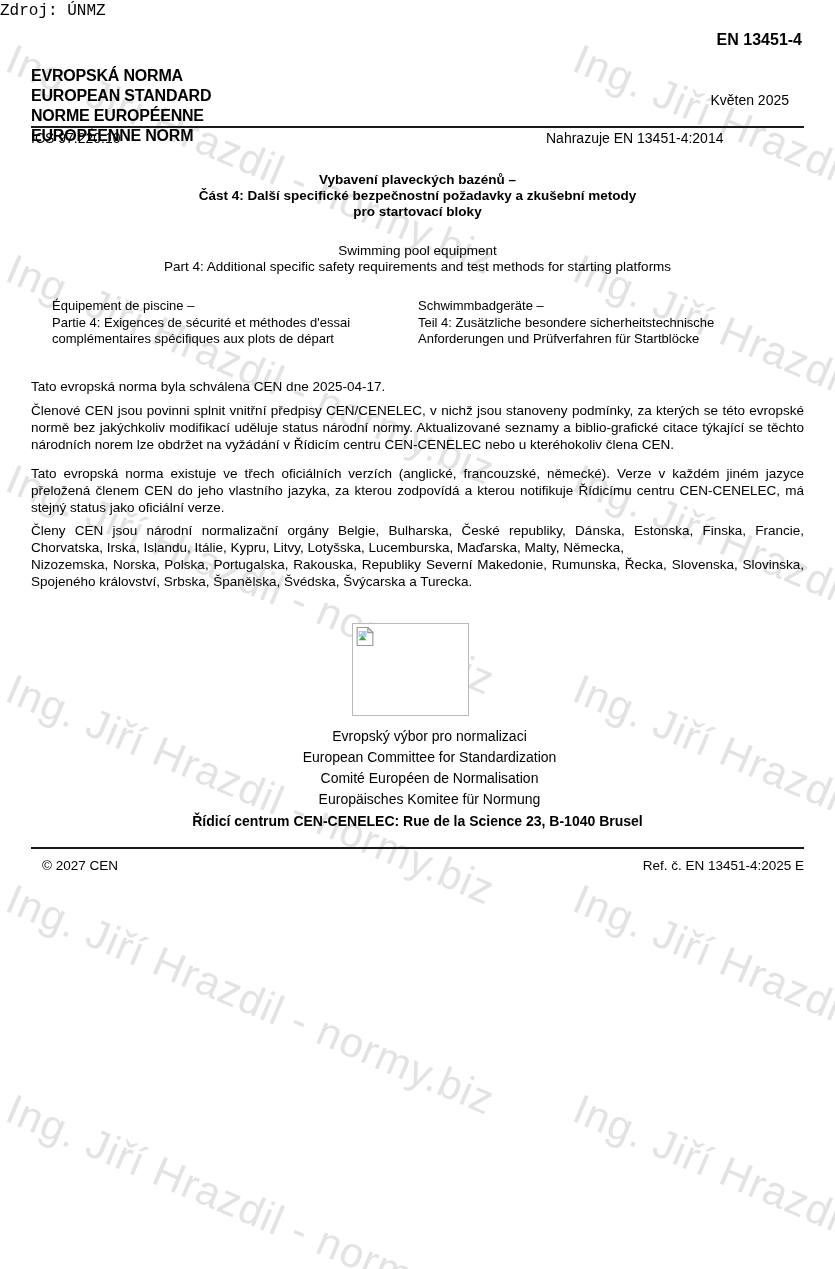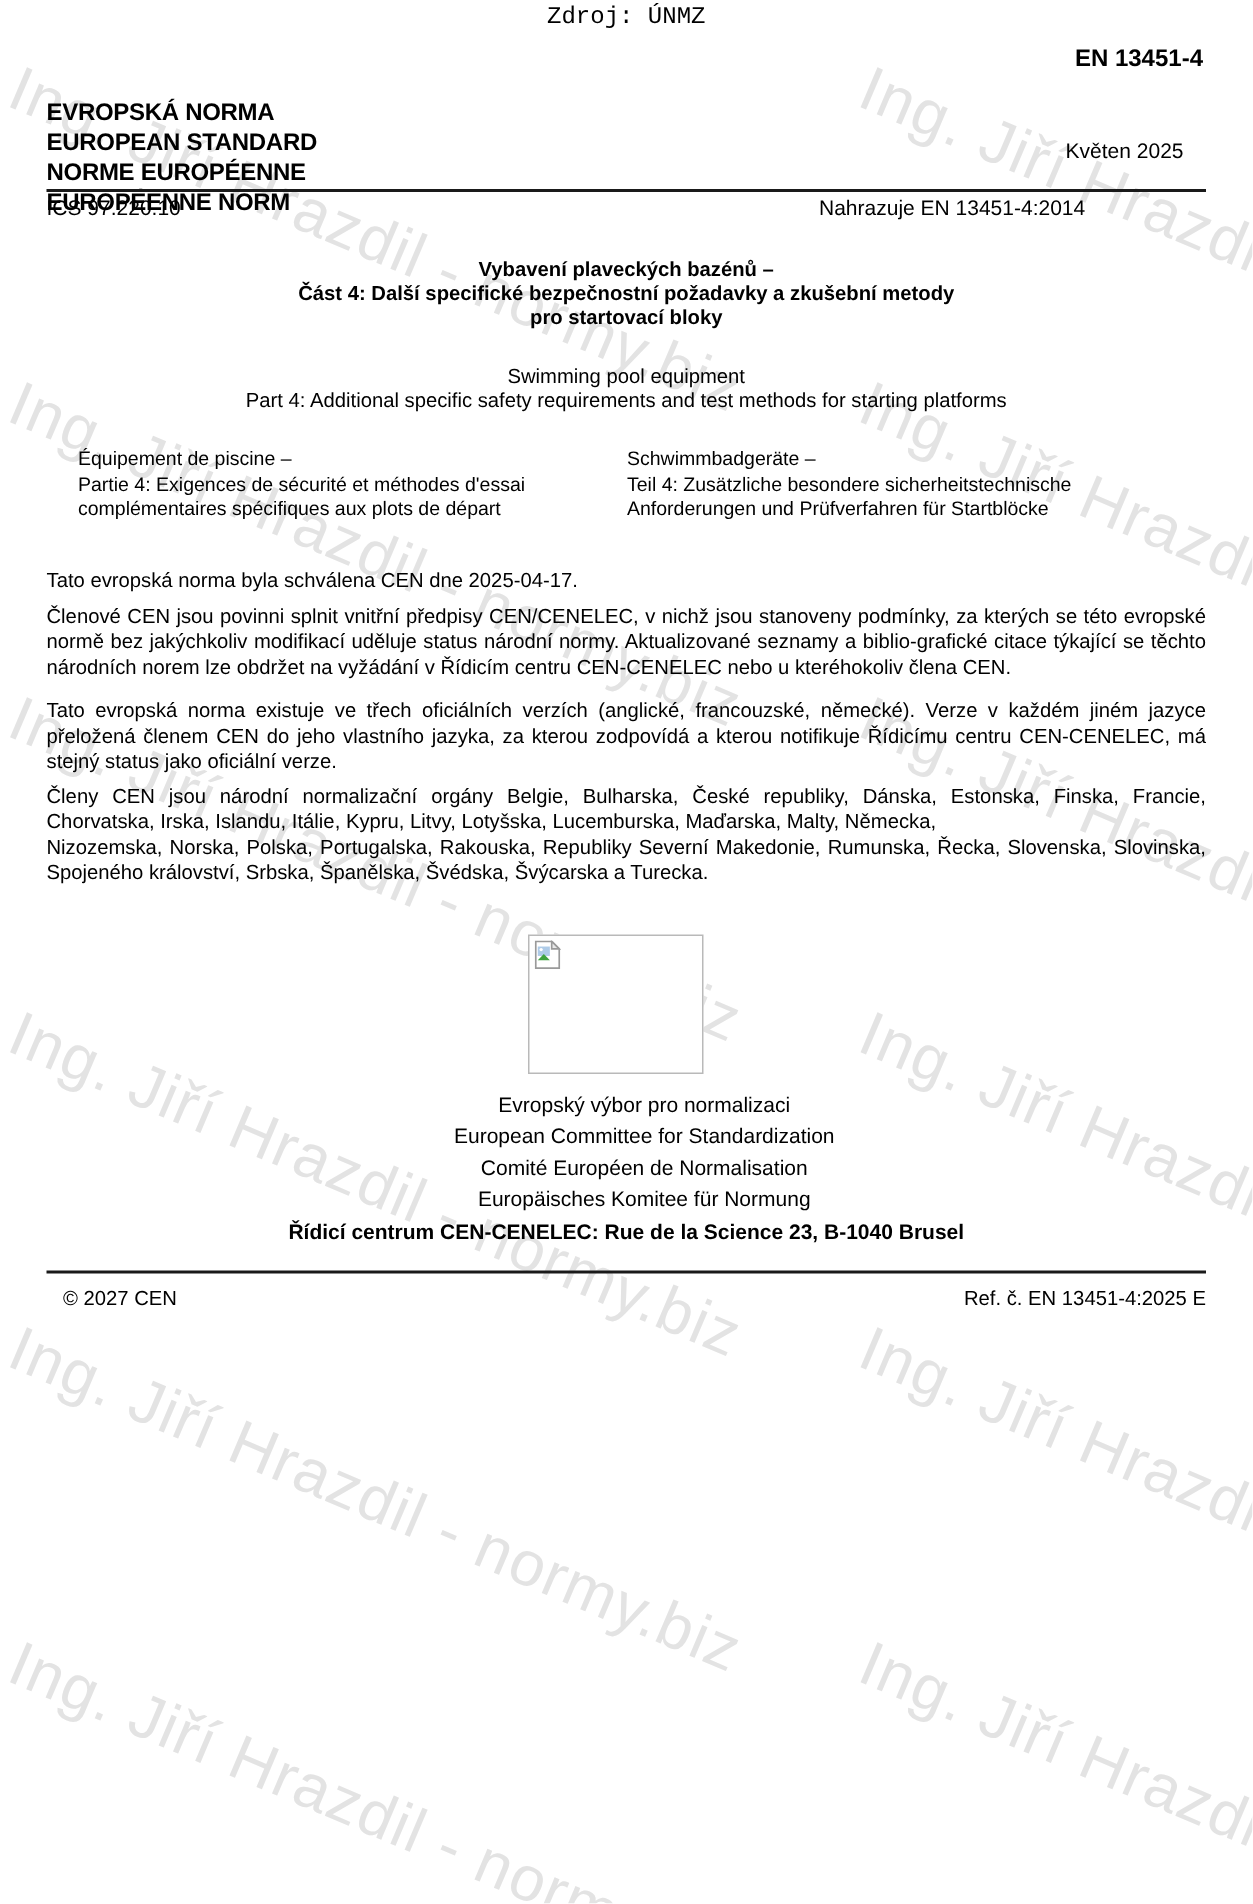--- a/index.html
+++ b/index.html
@@ -27,21 +27,21 @@
     white-space: nowrap;
     transform: rotate(23deg);
     transform-origin: 0 0;
   }
   
   .content { position: absolute; inset: 0; z-index: 1; }
   .mono { font-family: "Liberation Mono", "DejaVu Sans Mono", monospace; }
 
   .src-note {
     position: absolute; top: 2px; left: 0; width: 100%;
-    text-align: center; font-size: 16px;
+    font-size: 16px;
   }
   .hdr-titles {
     position: absolute; top: 29px; left: 31px;
     font-weight: bold; font-size: 16px; line-height: 20px;
     letter-spacing: -0.2px;
     margin-top: 37px;
   }
   .std-num {
     position: absolute; top: 31px; right: 33px;
     font-weight: bold; font-size: 16px;

